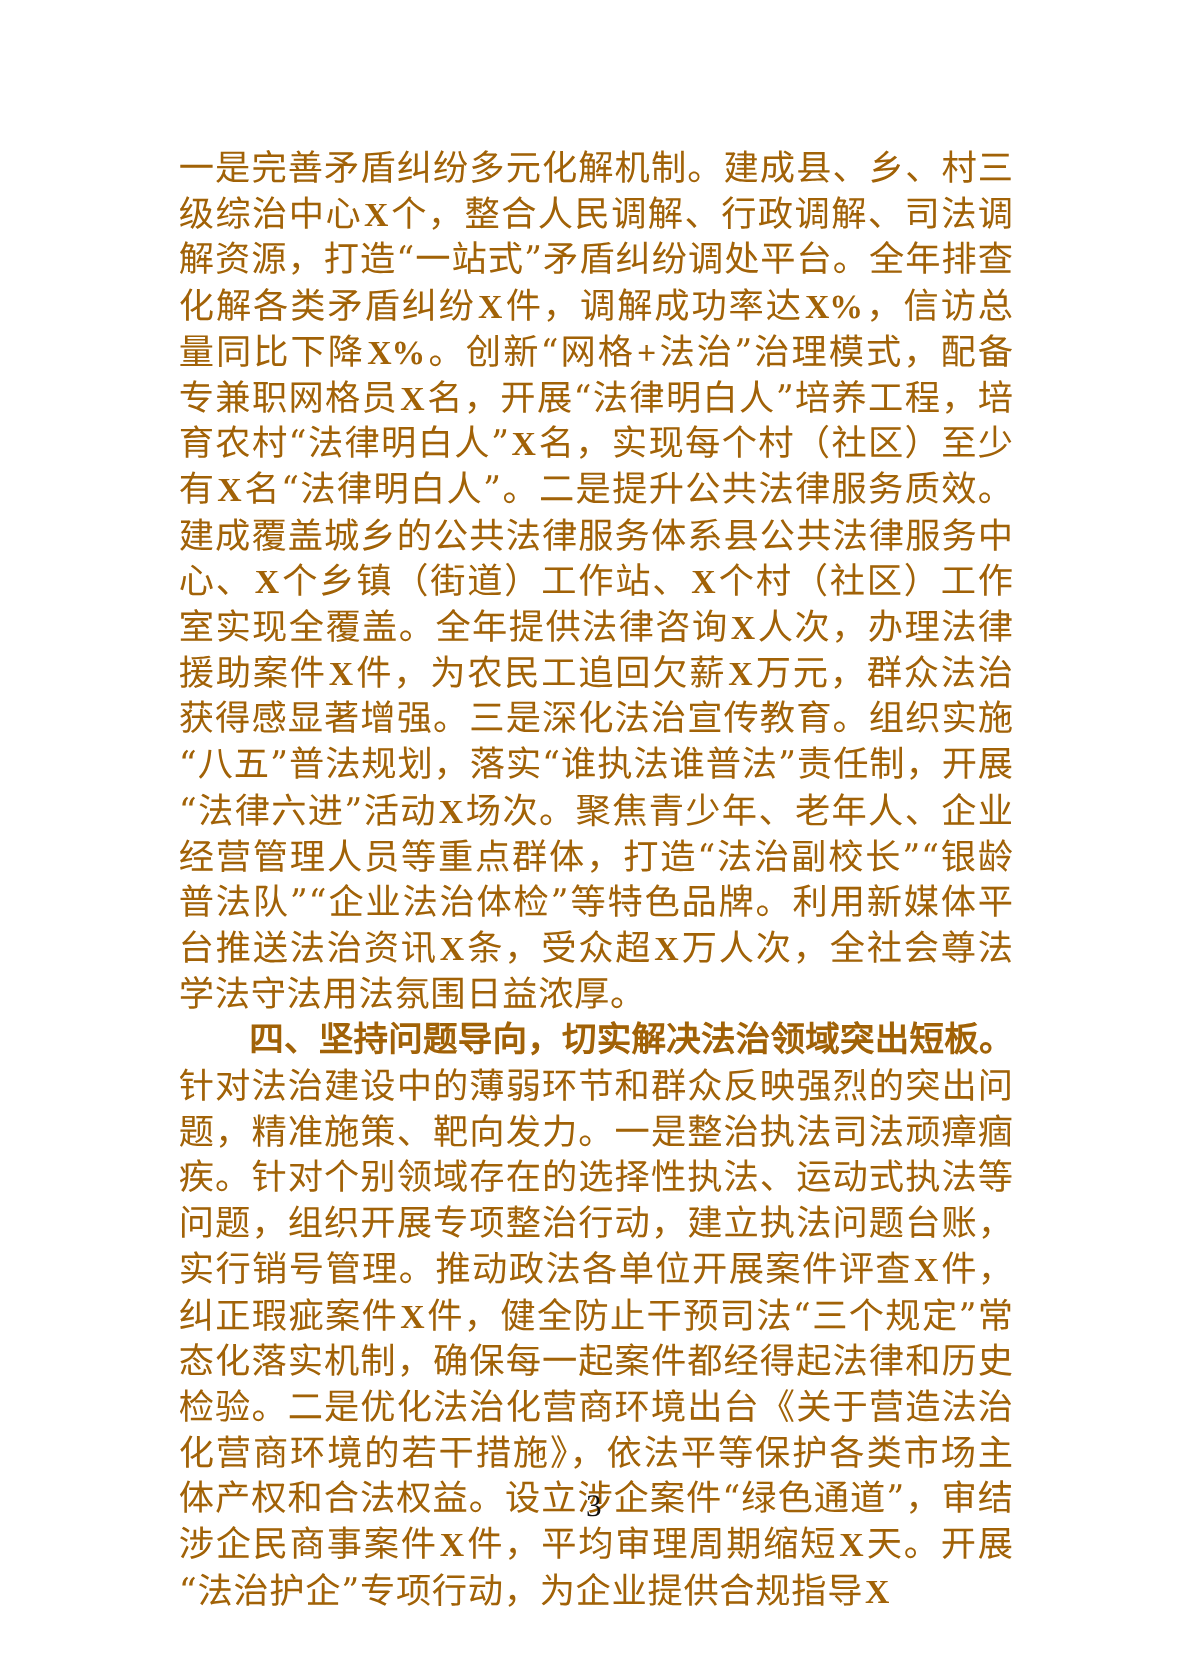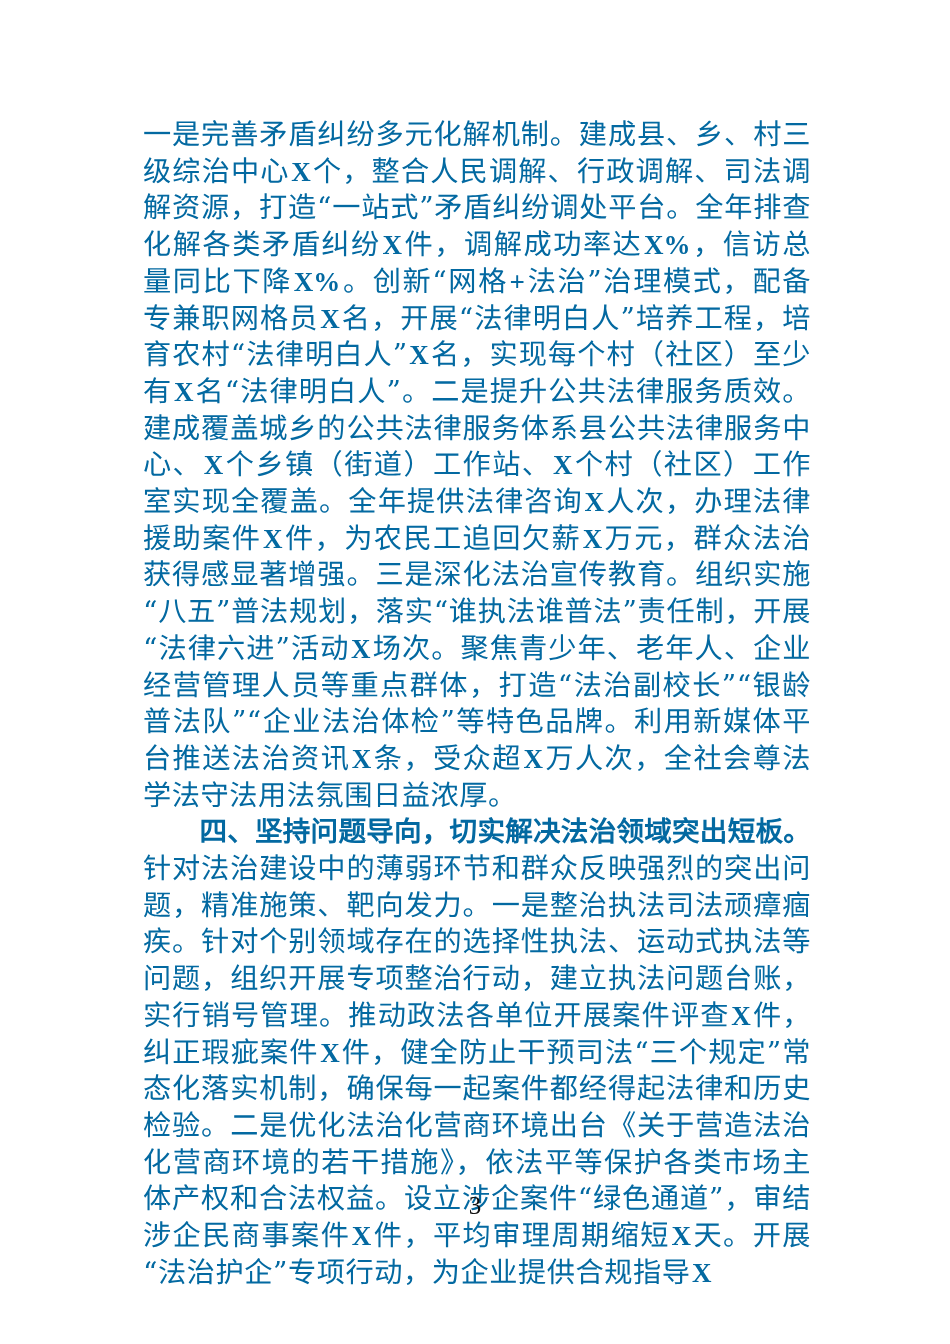--- a/index.html
+++ b/index.html
@@ -39,21 +39,21 @@
     padding: 0;
     font-size: 28.2px;
     line-height: 36.7px;
     text-align: justify;
     text-align-last: left;
     text-justify: inter-character;
     letter-spacing: 0.02em;
     word-break: break-all;
     font-family: "DejaVu Serif", "Liberation Serif", serif;
     font-weight: 400;
-    color: #0369a1;
+    color: #a16207;
   }
 
   p.para + p.para {
     margin-top: 0;
   }
 
   p.indent {
     text-indent: 2em;
   }
 

